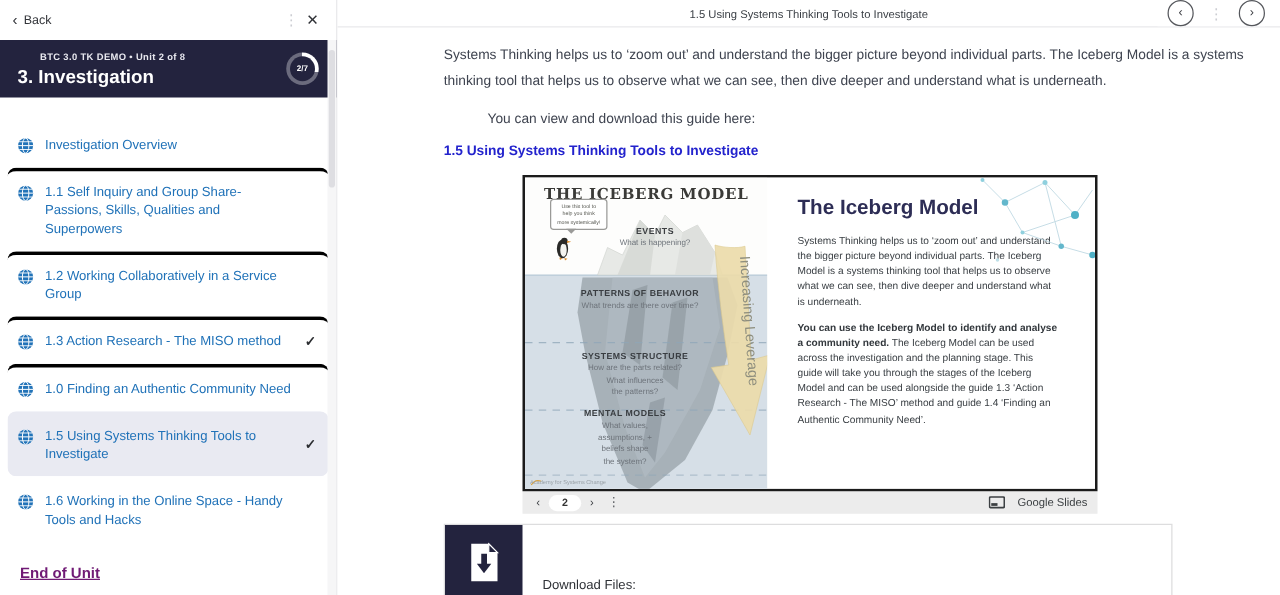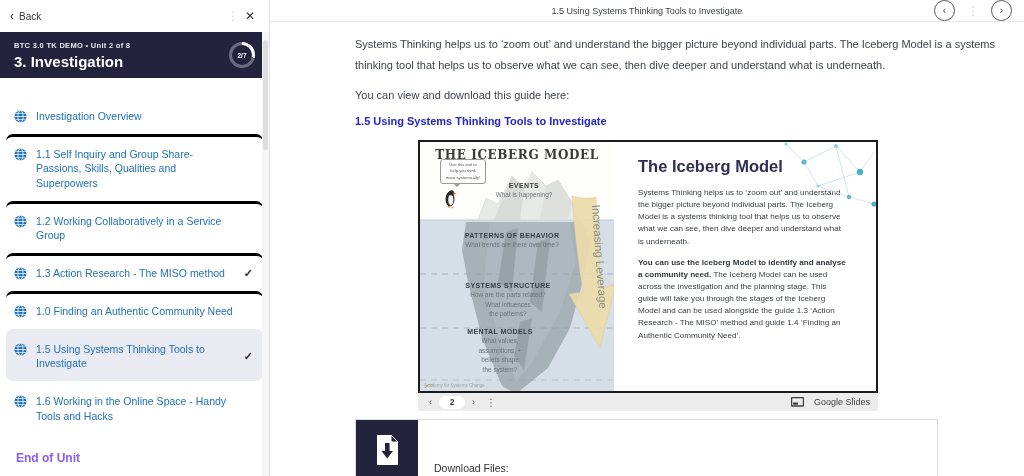--- a/index.html
+++ b/index.html
@@ -11,53 +11,53 @@
   .sidebar { width:270px; flex:0 0 270px; border-right:1px solid #e3e3e6; position:relative; background:#fff; }
   .sb-topbar { height:32px; display:flex; align-items:center; padding:0 12px 0 10px; }
   .back-btn { display:flex; align-items:center; gap:5px; color:#33353a; font-size:10px; cursor:pointer; }
   .back-chev { font-size:12px; line-height:1; }
   .sb-topbar .spacer { flex:1; }
   .kebab { color:#cccdd2; font-size:12px; line-height:1; padding:0 4px; }
   .close-x { color:#2f3136; font-size:12px; padding:0 2px; cursor:pointer; }
 
   .sb-header { background:#23233e; color:#fff; height:46px; display:flex; align-items:center; padding:0 14px; }
   .sb-header-left { flex:1; }
-  .sb-meta { font-size:7.5px; font-weight:bold; letter-spacing:.3px; color:#e8e8ef; margin-bottom:3px; }
+  .sb-meta { font-size:7.5px; font-weight:bold; letter-spacing:.3px; color:#e8e8ef; margin-bottom:3px;margin-left:18px; }
   .sb-title { font-size:15px; font-weight:bold; }
   .ring { width:26px; height:26px; border-radius:50%;
     background:conic-gradient(#ffffff 0 103deg, rgba(255,255,255,.33) 103deg 360deg);
     display:flex; align-items:center; justify-content:center; }
   .ring-inner { width:20px; height:20px; border-radius:50%; background:#23233e;
     display:flex; align-items:center; justify-content:center; font-size:6.5px; font-weight:bold; color:#fff; }
 
   .sb-list { padding:21px 6px 0 6px; }
   .sb-item { position:relative; display:flex; align-items:flex-start; gap:9px;
     padding:10px 26px 10px 8px; border-radius:7px; cursor:pointer; }
   .sb-item + .sb-item { border-top:3px solid #000000; }
   .sb-item.selected { background:#e9eaf2; border-top-color:transparent; }
   .sb-item.selected + .sb-item { border-top-color:transparent; }
   .globe { flex:0 0 13px; margin-top:1px; }
   .sb-label { color:#2072b8; font-size:10.5px; line-height:1.4; }
   .check { position:absolute; right:10px; top:50%; transform:translateY(-50%);
     font-size:11px; font-weight:bold; color:#2b2d31; }
-  .end-unit { font-size:12px; font-weight:bold; color:#8b5cf6; padding:18px 0 0 16px; }
+  .end-unit { font-size:12px; font-weight:bold; color:#701a75; padding:18px 0 0 16px;text-decoration:underline; }
   .sb-scroll { position:absolute; top:32px; right:0; width:7px; bottom:0; background:#f6f6f7; }
   .sb-thumb { position:absolute; top:8px; right:1px; width:5px; height:110px; border-radius:3px; background:#dedee2; }
 
   
   .main { flex:1; display:flex; flex-direction:column; background:#fff; position:relative; }
   .main-header { height:28px; border-bottom:1px solid #e9e9eb; display:flex; align-items:center; padding:0 12px; position:relative; }
   .mh-title { position:absolute; left:0; right:0; text-align:center; font-size:9px; color:#3a3f45; }
   .mh-controls { margin-left:auto; display:flex; align-items:center; gap:8px; z-index:1; background:#fff; padding-left:8px; }
   .circle-btn { width:21px; height:21px; border-radius:50%; border:1.5px solid #55575c;
     display:flex; align-items:center; justify-content:center; font-size:10px; color:#3c3e43; cursor:pointer; background:#fff; }
 
   .content { flex:1; padding:12px 29px 0 85px; }
   .para { font-size:11px; line-height:21px; color:#3f4450; }
-  .view-line { font-size:11px; color:#3f4450; margin-top:13px; }
+  .view-line { font-size:11px; color:#3f4450; margin-top:13px;margin-left:35px; }
   .guide-link { display:inline-block; margin-top:14px; font-size:11px; font-weight:bold; color:#2323cd; text-decoration:none; cursor:pointer; }
 
   
   .slide-wrap { width:460px; margin:11px 0 0 63px; }
   .slide { width:460px; height:253px; border:2px solid #1b1b1b; background:#fff; display:flex; overflow:hidden; position:relative; }
   .scene { position:relative; width:194px; flex:0 0 194px; height:100%; background:#fdfdfc; }
   .scene svg.bg { position:absolute; inset:0; }
   .scene-title { position:absolute; top:6px; left:0; width:194px; text-align:center;
     font-family:"DejaVu Serif", serif; font-weight:bold; font-size:12px; letter-spacing:.6px; color:#3a3a37; }
   .bubble { position:absolute; left:20px; top:17px; width:46px; background:#fff; border:1px solid #9a9a98;

